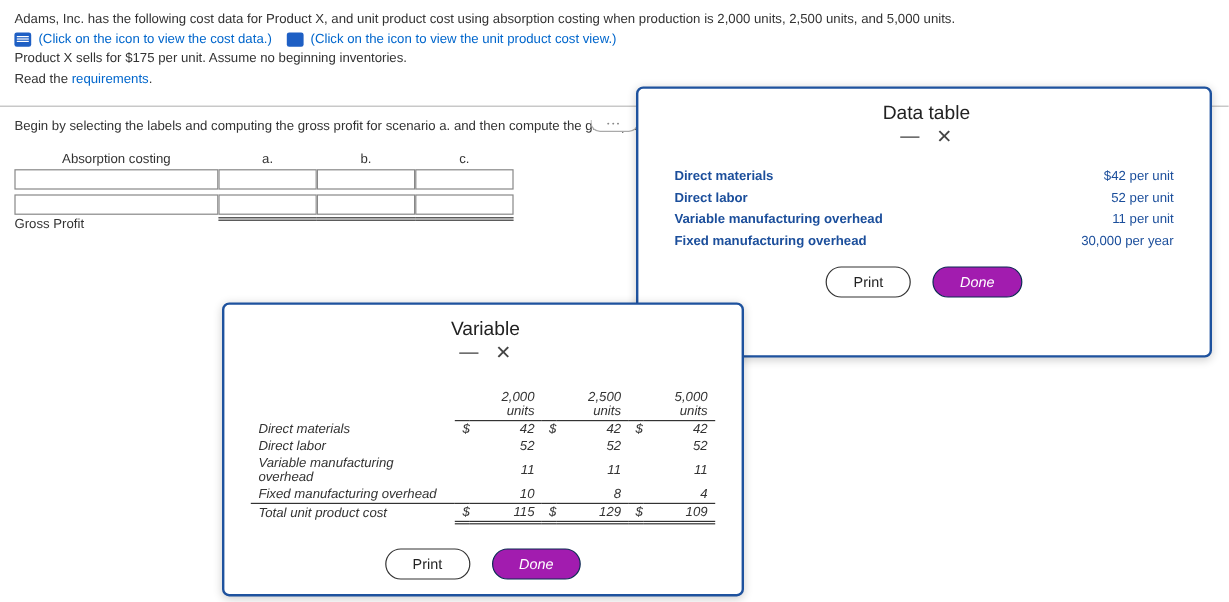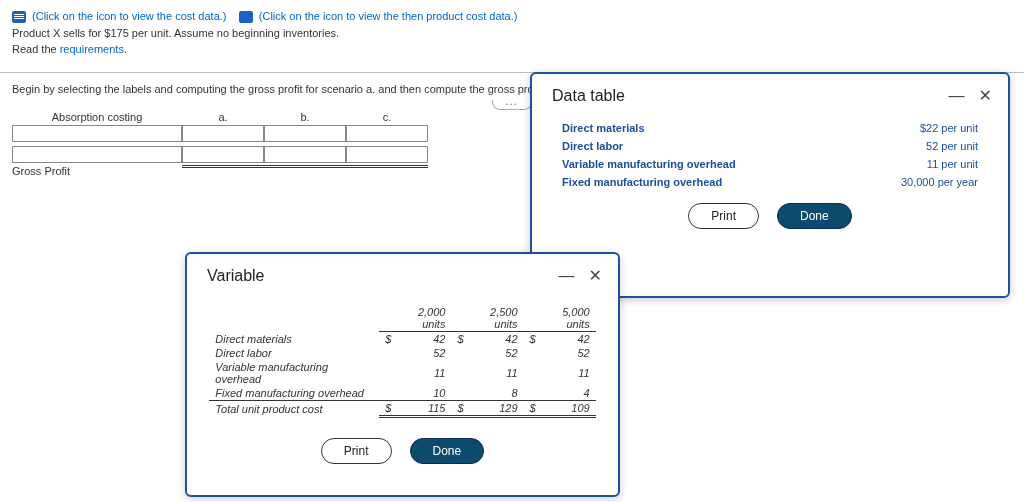--- a/index.html
+++ b/index.html
@@ -53,33 +53,34 @@
     position: absolute;
     background: #fff;
     border: 2px solid #1e529e;
     border-radius: 6px;
     box-shadow: 0 2px 8px rgba(0,0,0,0.2);
   }
   .card-title { font-size: 16px; font-weight: normal; color:#222; }
   .card-head {
     display:flex; justify-content:space-between; align-items:center;
     padding: 12px 16px 8px 20px;
+    flex-direction: column;
   }
   .card-ctrl { display:flex; gap:14px; align-items:center; font-size:16px; color:#444; }
   .card-ctrl span { cursor:pointer; }
   .card-body { padding: 4px 20px 8px 20px; }
   .card-buttons {
     display:flex; justify-content:center; gap:18px; padding: 12px 0 16px 0;
   }
   .btn {
     padding: 5px 22px; border-radius: 16px; font-size:12px; cursor:pointer;
     border:1px solid #333;
   }
   .btn-outline { background:#fff; color:#222; }
-  .btn-primary { background:#0c4a6e; color:#fff; border-color:#0b2b52; }
+  .btn-primary { background:#a21caf; color:#fff; border-color:#0b2b52;font-style:italic; }
 
   
   .dt-card { top: 72px; right: 14px; width: 480px; height: 226px; }
   .dt-body { padding: 6px 30px 0 30px; }
   .dt-row { display:flex; justify-content:space-between; padding:3px 0; font-size:11px; }
   .dt-row .lab { color:#1b4e9b; font-weight:bold; }
   .dt-row .val { color:#1b4e9b; text-align:right; }
 
   
   .ref-card { top: 252px; left: 185px; width: 435px; height: 245px; }
@@ -92,26 +93,27 @@
   .ref-head td { border-bottom:1px solid #333; font-weight:normal; text-align:right; }
   .ref-head td.row-lab { text-align:left; border-bottom:none; }
   .ref-total td { border-top: 1px solid #333; }
   .ref-total-under td.num, .ref-total-under td.cur { border-bottom: 3px double #333; }
   .row-lab { text-align:left; width:170px; }
 </style>
 </head>
 <body>
 
 <div class="problem-text">
+  <div>Adams, Inc. has the following cost data for Product X, and unit product cost using absorption costing when production is 2,000 units, 2,500 units, and 5,000 units.</div>
   <div>
     <span class="icon-inline icon-table"></span>
     <span class="link">(Click on the icon to view the cost data.)</span>
     &nbsp;&nbsp;
     <span class="icon-inline icon-doc"></span>
-    <span class="link">(Click on the icon to view the then product cost data.)</span>
+    <span class="link">(Click on the icon to view the unit product cost view.)</span>
   </div>
   <div>Product X sells for $175 per unit. Assume no beginning inventories.</div>
   <div>
     <span>Read the </span><span class="link">requirements</span>.
   </div>
 </div>
 
 <hr class="hr">
 <div class="ellipsis-handle">•••</div>
 
@@ -161,21 +163,21 @@
   <div class="card-head">
     <div class="card-title">Data table</div>
     <div class="card-ctrl">
       <span>—</span>
       <span>✕</span>
     </div>
   </div>
   <div class="dt-body">
     <div class="dt-row">
       <span class="lab">Direct materials</span>
-      <span class="val">$22 per unit</span>
+      <span class="val">$42 per unit</span>
     </div>
     <div class="dt-row">
       <span class="lab">Direct labor</span>
       <span class="val">52 per unit</span>
     </div>
     <div class="dt-row">
       <span class="lab">Variable manufacturing overhead</span>
       <span class="val">11 per unit</span>
     </div>
     <div class="dt-row">

